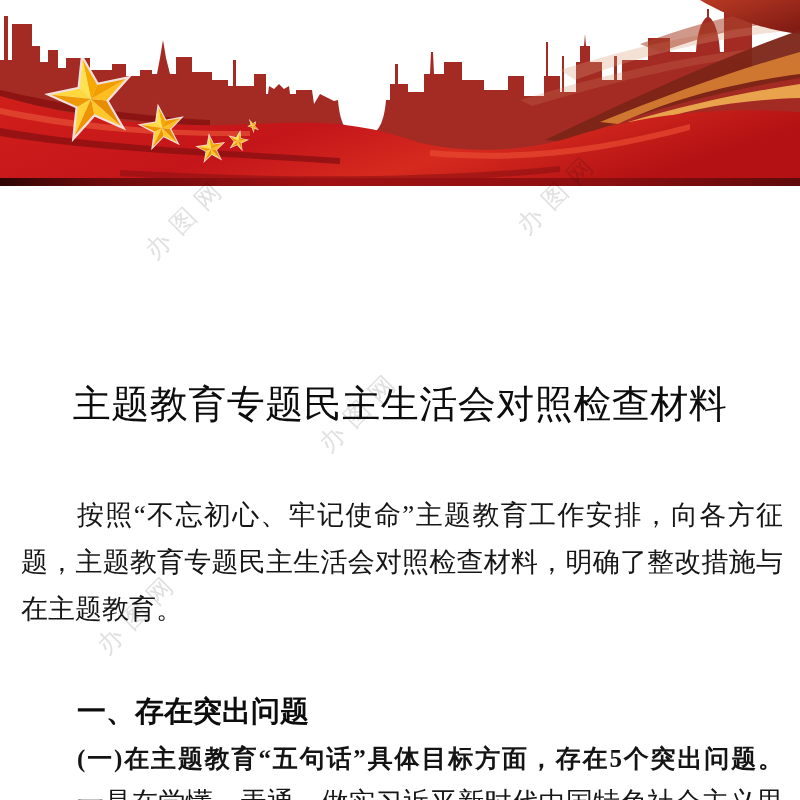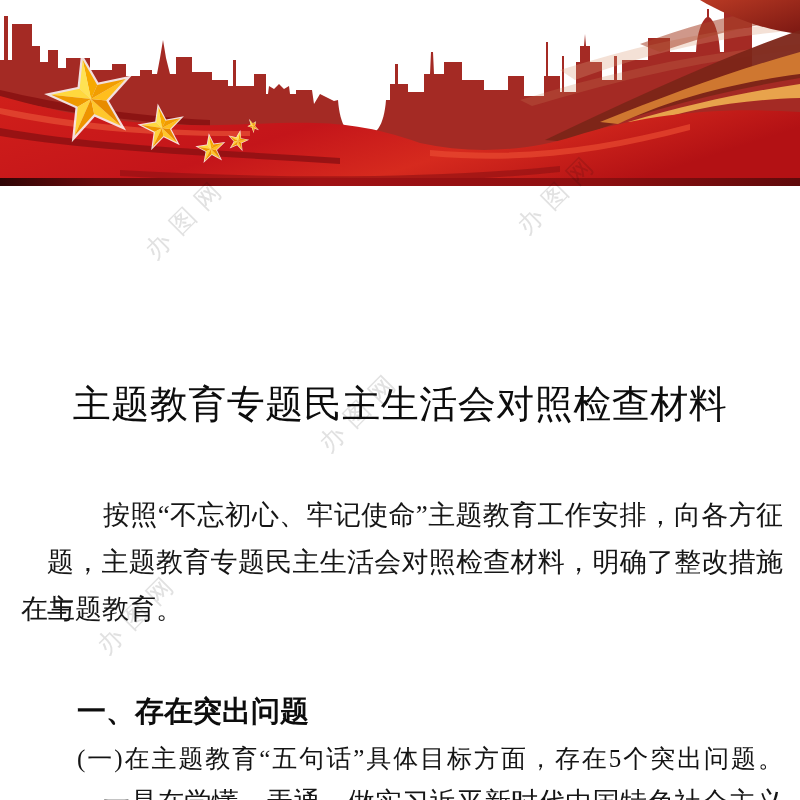--- a/index.html
+++ b/index.html
@@ -25,29 +25,29 @@
     position:absolute;left:0;top:380px;width:800px;margin:0;z-index:3;
     text-align:center;font-size:38px;font-weight:400;line-height:48px;
     color:#0d0d0d;letter-spacing:0.5px;
   }
   .textcol{position:absolute;left:21px;width:762px;z-index:3;}
   .para{top:492px;}
   .pline{
     display:block;font-size:27px;line-height:47px;height:47px;
     text-align:justify;color:#161616;
   }
-  .just{text-align-last:justify;margin-left:26px;}
+  .just{text-align-last:justify;}
   .indent{text-indent:56px;}
   .h-sec{
     top:688px;font-family:"Liberation Sans","DejaVu Sans",sans-serif;
     font-size:29px;font-weight:700;line-height:47px;color:#0d0d0d;padding-left:56px;
   }
   .h-sub{
     top:735px;font-size:25px;line-height:47px;text-indent:56px;
-    text-align:justify;text-align-last:justify;color:#141414;
+    text-align:justify;text-align-last:justify;color:#141414;font-weight:bold;
   }
   .partial{top:779px;height:21px;overflow:hidden;}
   .partial .pline{font-size:27px;}
 </style>
 </head>
 <body>
 
 <div class="page">
 
   <div class="banner">

